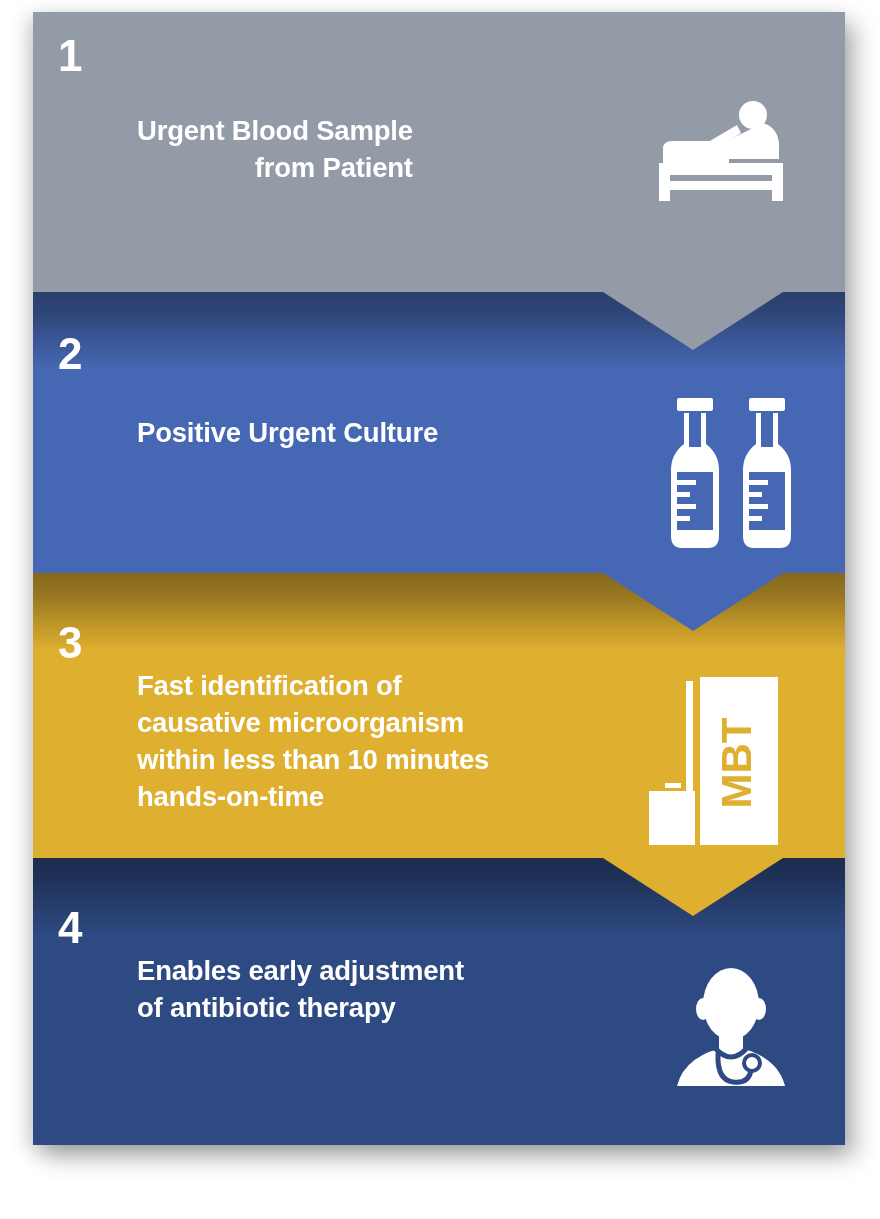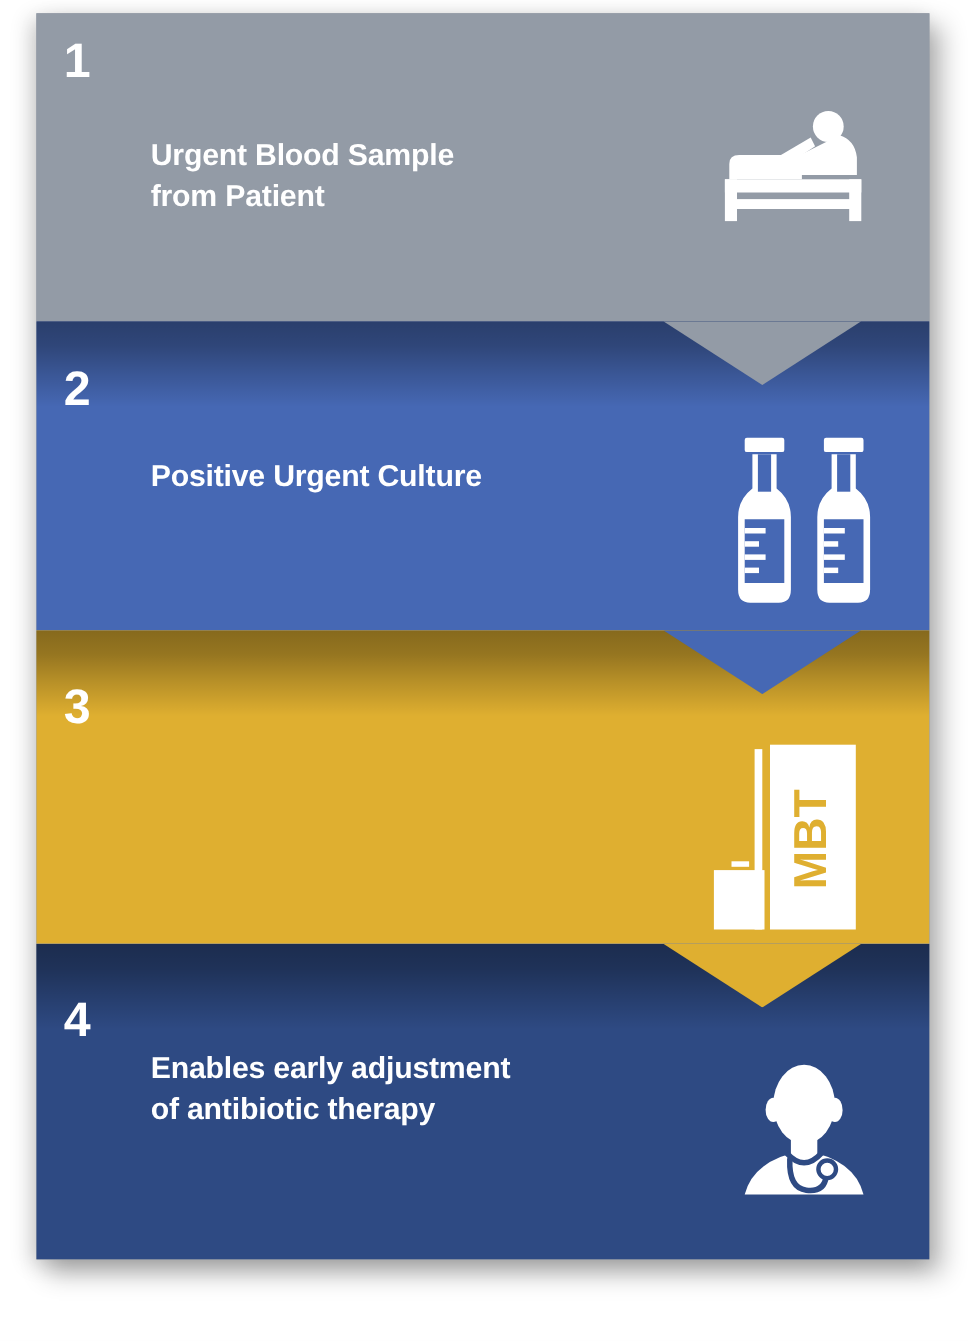--- a/index.html
+++ b/index.html
@@ -94,21 +94,21 @@
     position: absolute;
     left: 104px;
     color: #ffffff;
     font-size: 27.5px;
     font-weight: bold;
     line-height: 1.34;
     letter-spacing: -0.2px;
     white-space: pre-line;
     z-index: 3;
   }
-  #text-1 { top: 111px; }
+  #text-1 { top: 101px; text-align: right; }
   #text-2 { top: 123px; }
   #text-3 { top: 95px; }
   #text-4 { top: 95px; }
 
   
   .icon-well {
     position: absolute;
     z-index: 4;
   }
   #icon-1 { left: 612px; top: 85px;  width: 160px; height: 110px; }
@@ -202,20 +202,24 @@
   </div>
 
   <div class="chevron" id="chevron-2" style="background:#4668B4"></div>
 
   <div class="band" id="band-3">
     <div class="band-bg" style="background:#DFAF30"></div>
     <div class="band-topshade"></div>
 
     <div class="step-number" id="num-3">3</div>
 
+    <div class="step-text" id="text-3">Fast identification of
+causative microorganism
+within less than 10 minutes
+hands-on-time</div>
 
     <div class="icon-well" id="icon-3">
       <svg viewBox="0 0 145 175" xmlns="http://www.w3.org/2000/svg">
         <g fill="#ffffff">
 
           <rect x="55" y="4" width="78" height="168"></rect>
 
           <rect x="41" y="8" width="7" height="164"></rect>
 
           <rect x="4" y="118" width="46" height="54"></rect>

